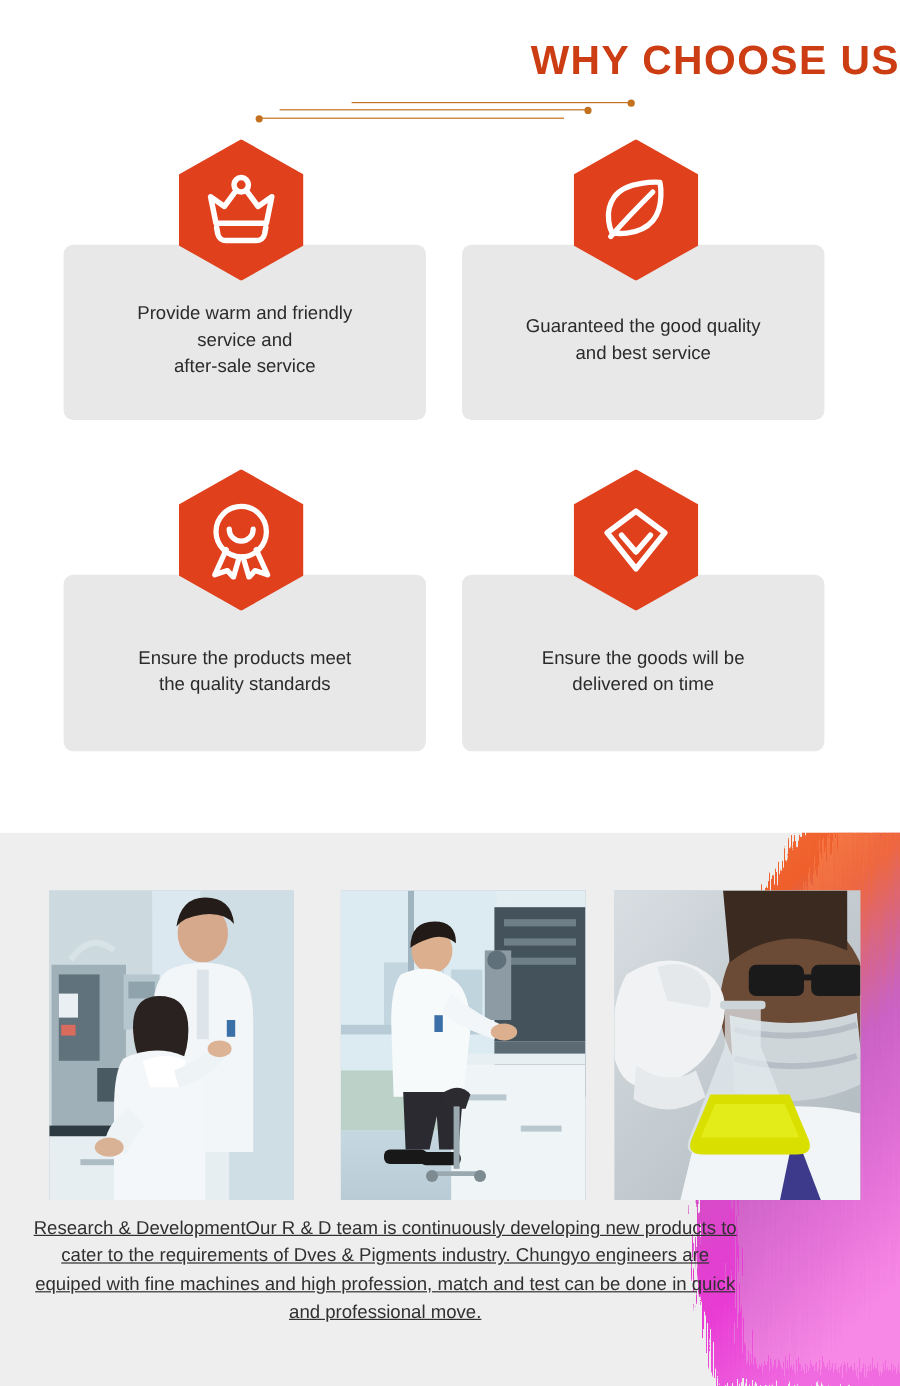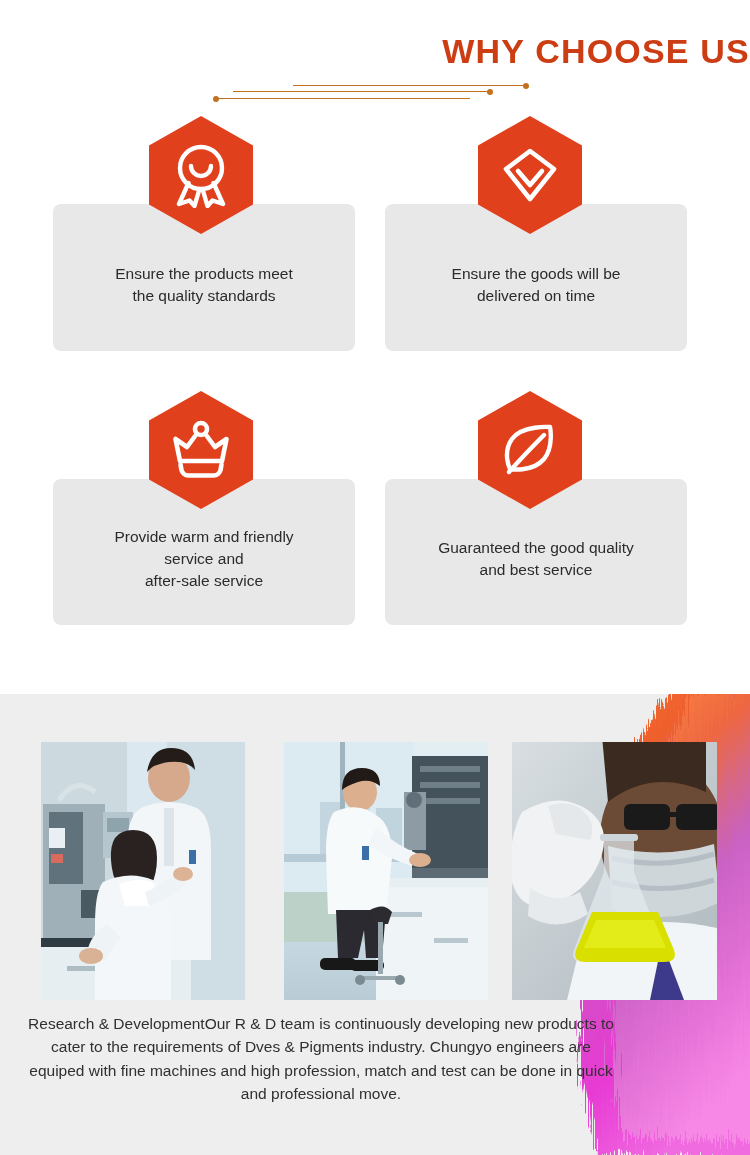--- a/index.html
+++ b/index.html
@@ -152,39 +152,70 @@
     left: 0;
     top: 318px;
     width: 642px;
     z-index: 3;
     text-align: center;
     font-size: 15.5px;
     line-height: 1.5;
     color: #303030;
     padding: 0 26px;
     box-sizing: border-box;
+    text-decoration: underline;
   }
 </style>
 </head>
 <body>
 
 <div class="title-block">
   <h1 class="page-title">WHY CHOOSE US</h1>
   <div class="divider">
     <span class="ln ln-1"></span>
     <span class="dot dot-1"></span>
     <span class="ln ln-2"></span>
     <span class="dot dot-2"></span>
     <span class="ln ln-3"></span>
     <span class="dot dot-3"></span>
   </div>
 </div>
 
 <div class="features">
 
+  <div class="feature-row row2">
+
+    <div class="hex left">
+      <svg width="66" height="60" viewBox="0 0 66 60" fill="none" stroke="#ffffff" stroke-width="4.6" stroke-linecap="round" stroke-linejoin="round">
+        <circle cx="33" cy="9" r="6"></circle>
+        <path d="M29 13.5 L19 27 L7.5 19 L12 41 L54 41 L58.5 19 L47 27 L37 13.5"></path>
+        <path d="M12.5 44.5 L13.5 50 a7 7 0 0 0 7 5.5 h25 a7 7 0 0 0 7 -5.5 L53.5 44.5"></path>
+      </svg>
+    </div>
+
+    <div class="feature-card left">
+      <div class="card-text">Provide warm and friendly
+service and
+after-sale service</div>
+    </div>
+
+    <div class="hex right">
+      <svg width="64" height="62" viewBox="0 0 64 62" fill="none" stroke="#ffffff" stroke-width="4.4" stroke-linecap="round" stroke-linejoin="round">
+        <path d="M52 8 C52 8 24 6 14 20 C4 34 12 50 12 50 C12 50 34 54 46 40 C56 28 52 8 52 8 Z"></path>
+        <path d="M11 53 C11 53 26 36 46 16"></path>
+      </svg>
+    </div>
+
+    <div class="feature-card right">
+      <div class="card-text">Guaranteed the good quality
+and best service</div>
+    </div>
+
+  </div>
+
   <div class="feature-row row1">
 
     <div class="hex left">
       <svg width="62" height="66" viewBox="0 0 62 66" fill="none" stroke="#ffffff" stroke-width="4.4" stroke-linecap="round" stroke-linejoin="round">
         <circle cx="31" cy="26" r="21"></circle>
         <path d="M21 24 a10 10 0 0 0 20 0"></path>
         <path d="M18.5 41 L9 62 L19.5 58.5 L24.5 64 L29.5 47"></path>
         <path d="M43.5 41 L53 62 L42.5 58.5 L37.5 64 L32.5 47"></path>
       </svg>
     </div>
@@ -197,50 +228,20 @@
     <div class="hex right">
       <svg width="64" height="64" viewBox="0 0 64 64" fill="none" stroke="#ffffff" stroke-width="4.6" stroke-linecap="round" stroke-linejoin="round">
         <path d="M32 8 L56 26 L32 56 L8 26 Z"></path>
         <path d="M20 28 L32 42 L44 28"></path>
       </svg>
     </div>
 
     <div class="feature-card right">
       <div class="card-text">Ensure the  goods will be
 delivered on time</div>
-    </div>
-
-  </div>
-
-  <div class="feature-row row2">
-
-    <div class="hex left">
-      <svg width="66" height="60" viewBox="0 0 66 60" fill="none" stroke="#ffffff" stroke-width="4.6" stroke-linecap="round" stroke-linejoin="round">
-        <circle cx="33" cy="9" r="6"></circle>
-        <path d="M29 13.5 L19 27 L7.5 19 L12 41 L54 41 L58.5 19 L47 27 L37 13.5"></path>
-        <path d="M12.5 44.5 L13.5 50 a7 7 0 0 0 7 5.5 h25 a7 7 0 0 0 7 -5.5 L53.5 44.5"></path>
-      </svg>
-    </div>
-
-    <div class="feature-card left">
-      <div class="card-text">Provide warm and friendly
-service and
-after-sale service</div>
-    </div>
-
-    <div class="hex right">
-      <svg width="64" height="62" viewBox="0 0 64 62" fill="none" stroke="#ffffff" stroke-width="4.4" stroke-linecap="round" stroke-linejoin="round">
-        <path d="M52 8 C52 8 24 6 14 20 C4 34 12 50 12 50 C12 50 34 54 46 40 C56 28 52 8 52 8 Z"></path>
-        <path d="M11 53 C11 53 26 36 46 16"></path>
-      </svg>
-    </div>
-
-    <div class="feature-card right">
-      <div class="card-text">Guaranteed the good quality
-and best service</div>
     </div>
 
   </div>
 </div>
 
 <div class="showcase">
 
   <svg class="brush" viewBox="0 0 300 480" preserveAspectRatio="none">
     <defs>
       <linearGradient id="brushgrad" x1="0" y1="0" x2="0.35" y2="1">

